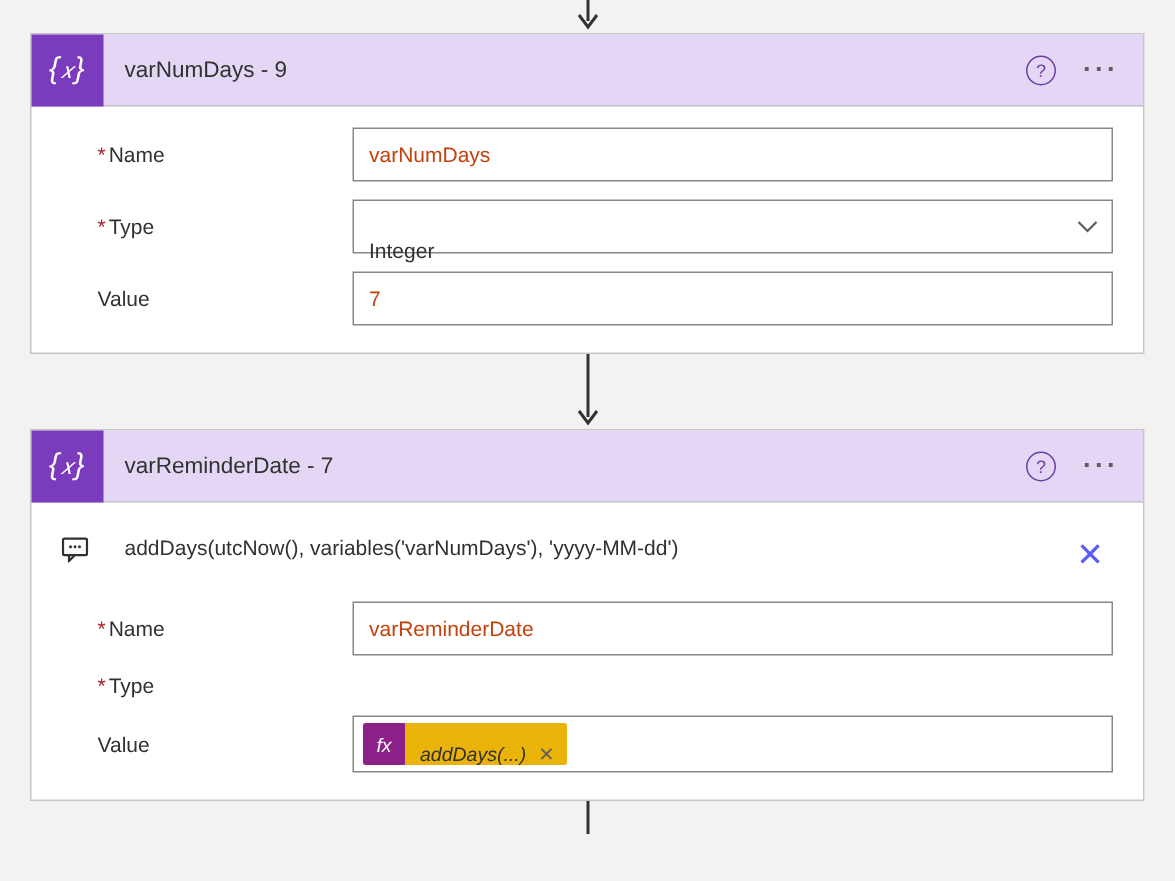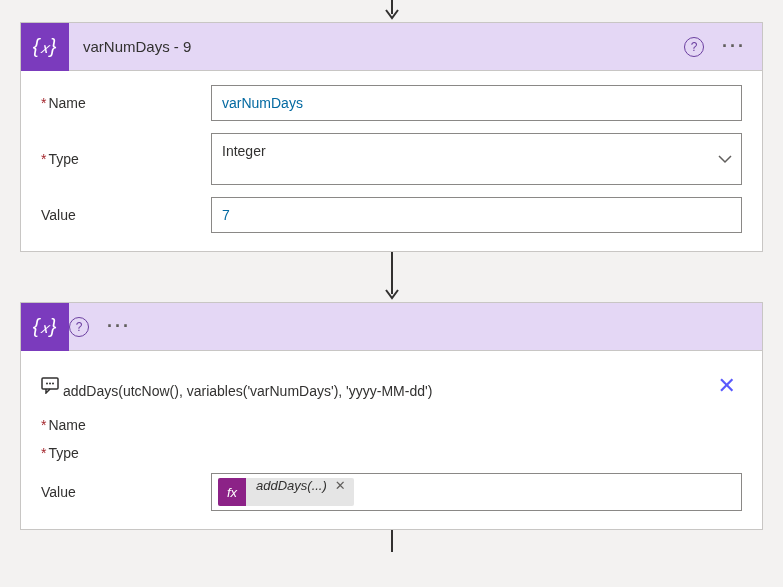--- a/index.html
+++ b/index.html
@@ -71,23 +71,23 @@
     color: #605e5c;
     cursor: pointer;
     padding: 0 4px;
     font-weight: bold;
   }
   .card-body {
     padding: 14px 20px 18px 20px;
   }
   .comment-row {
     display: flex;
-    align-items: flex-end;
+    align-items: flex-start;
     padding: 8px 0 18px 0;
-    gap: 4px;
+    gap: 24px;
   }
   .comment-icon {
     font-size: 18px;
     color: #323130;
   }
   .comment-text {
     flex: 1;
     color: #323130;
     font-size: 14px;
   }
@@ -100,44 +100,45 @@
   }
   .field-row {
     display: flex;
     align-items: center;
     margin-bottom: 12px;
   }
   .field-label {
     width: 170px;
     font-size: 14px;
     color: #323130;
+    margin-left: 24px;
   }
   .req {
     color: #a4262c;
     margin-right: 2px;
   }
   .text-input {
     flex: 1;
     height: 36px;
     border: 1px solid #8a8886;
     padding: 0 10px;
     font-size: 14px;
     font-family: inherit;
-    color: #0369a1;
+    color: #c2410c;
     background: #fff;
   }
   .select-wrap {
     flex: 1;
     position: relative;
   }
   .select-input {
     width: 100%;
-    height: 52px;
+    height: 36px;
     border: 1px solid #8a8886;
-    padding: 0 10px;
+    padding: 16px 10px;
     font-size: 14px;
     line-height: 34px;
     background: #fff;
     cursor: pointer;
   }
   .select-chevron {
     position: absolute;
     right: 10px;
     top: 50%;
     transform: translateY(-50%);
@@ -147,22 +148,22 @@
     flex: 1;
     min-height: 36px;
     border: 1px solid #8a8886;
     padding: 4px 6px;
     display: flex;
     align-items: center;
     background: #fff;
   }
   .fx-chip {
     display: inline-flex;
-    align-items: flex-start;
-    background: #e5e5e5;
+    align-items: flex-end;
+    background: #eab308;
     border-radius: 2px;
     height: 28px;
     font-size: 13px;
   }
   .fx-badge {
     background: #8c2287;
     color: #fff;
     width: 28px;
     height: 28px;
     display: flex;
@@ -231,20 +232,21 @@
     <line x1="10" y1="0" x2="10" y2="42" stroke="#323130" stroke-width="2"></line>
     <polyline points="4,38 10,46 16,38" fill="none" stroke="#323130" stroke-width="2"></polyline>
   </svg>
 </div>
 
 <div class="card">
   <div class="card-header">
     <div class="header-icon">
       <span style="font-style:italic;letter-spacing:1px;">{<span style="font-size:15px;">𝑥</span>}</span>
     </div>
+    <div class="header-title">varReminderDate - 7</div>
     <div class="header-actions">
       <div class="help-icon">?</div>
       <div class="more-dots">···</div>
     </div>
   </div>
   <div class="card-body">
     <div class="comment-row">
       <span class="comment-icon">
         <svg width="18" height="18" viewBox="0 0 18 18">
             <rect x="1" y="2" width="16" height="11" rx="1" fill="none" stroke="#323130" stroke-width="1.5"></rect>
@@ -252,20 +254,21 @@
             <circle cx="6" cy="7.5" r="1" fill="#323130"></circle>
             <circle cx="9" cy="7.5" r="1" fill="#323130"></circle>
             <circle cx="12" cy="7.5" r="1" fill="#323130"></circle>
           </svg>
       </span>
       <span class="comment-text">addDays(utcNow(), variables('varNumDays'), 'yyyy-MM-dd')</span>
       <span class="close-x">✕</span>
     </div>
     <div class="field-row">
       <div class="field-label"><span class="req">*</span><span>Name</span></div>
+      <input class="text-input" value="varReminderDate" style="">
     </div>
     <div class="field-row">
       <div class="field-label"><span class="req">*</span><span>Type</span></div>
     </div>
     <div class="field-row" style="margin-bottom:0;">
       <div class="field-label">Value</div>
       <div class="value-box">
         <span class="fx-chip">
           <span class="fx-badge">fx</span>
           <span class="fx-label">addDays(...)</span>

